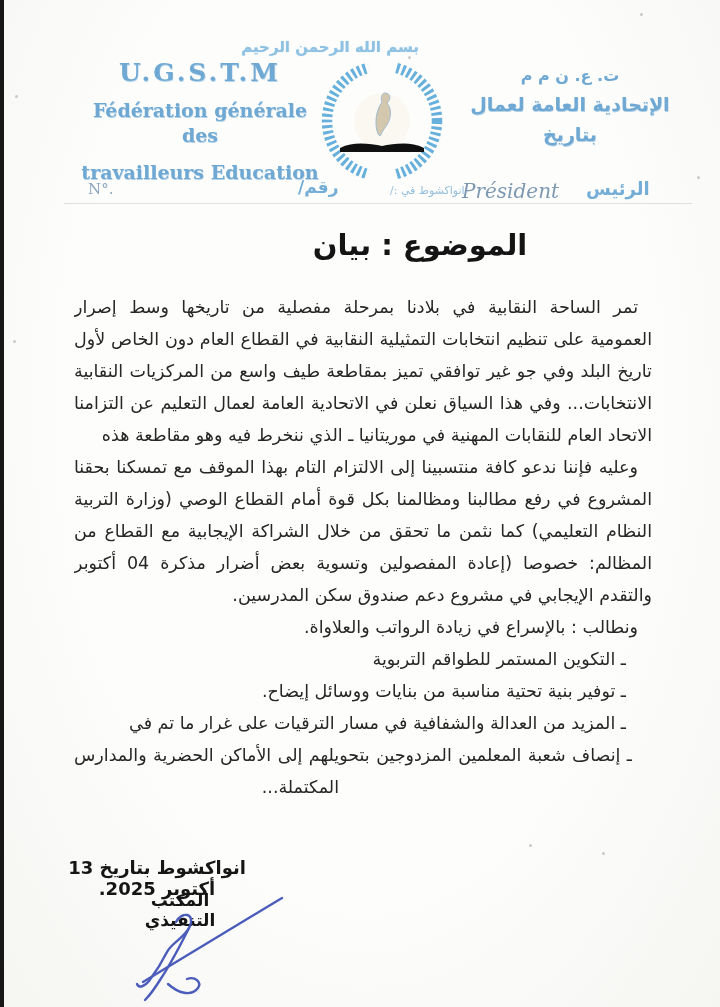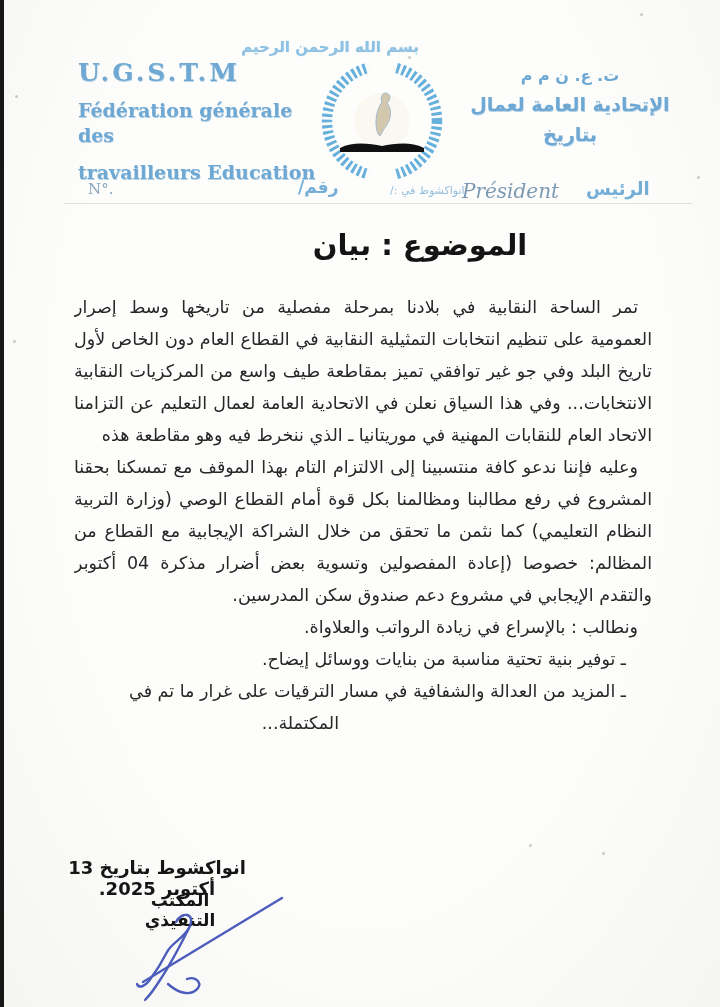--- a/index.html
+++ b/index.html
@@ -7,21 +7,21 @@
        font-family:"DejaVu Sans",sans-serif;
        background:radial-gradient(ellipse at 50% 40%, #fdfdfc 55%, #f5f5f2 100%);}
   .abs{position:absolute;}
   
   .scan-strip{left:0;top:0;width:4px;height:100%;background:#171717;}
   .speck{width:3px;height:3px;border-radius:50%;background:#8f8f8f;opacity:.45;}
   
   .bismillah{left:240px;top:38px;width:180px;text-align:center;direction:rtl;
              color:#8fc2e2;font-size:15px;font-weight:bold;
              text-shadow:0 0 1px rgba(143,194,226,.8);}
-  .org-left{left:78px;top:58px;width:244px;color:#6fa9d3;}
+  .org-left{left:78px;top:58px;width:244px;text-align:center;color:#6fa9d3;}
   .org-left .acr{font-family:"DejaVu Serif",serif;font-weight:bold;font-size:25px;
                  letter-spacing:3px;text-shadow:.6px .6px 0 rgba(111,169,211,.5);}
   .org-left .nm{font-family:"DejaVu Serif",serif;font-weight:bold;font-size:19px;
                 line-height:25px;margin-top:11px;text-shadow:.5px .5px 0 rgba(111,169,211,.5);}
   .org-right{left:455px;top:66px;width:230px;text-align:center;direction:rtl;color:#6fa9d3;}
   .org-right .acr{font-weight:bold;font-size:16px;letter-spacing:4px;}
   .org-right .nm{font-weight:bold;font-size:19px;line-height:30px;margin-top:4px;
                  text-shadow:.5px .5px 0 rgba(111,169,211,.5);}
   
   .meta-num-fr{left:88px;top:180px;font-family:"DejaVu Serif",serif;font-size:15px;color:#8ba6bd;}
@@ -102,22 +102,24 @@
   <div class="bl j">العمومية على تنظيم انتخابات التمثيلية النقابية في القطاع العام دون الخاص لأول مرة في</div>
   <div class="bl j">تاريخ البلد وفي جو غير توافقي تميز بمقاطعة طيف واسع من المركزيات النقابية لهذه</div>
   <div class="bl j">الانتخابات... وفي هذا السياق نعلن في الاتحادية العامة لعمال التعليم عن التزامنا بموقف ـ</div>
   <div class="bl">الاتحاد العام للنقابات المهنية في موريتانيا ـ الذي ننخرط فيه وهو مقاطعة هذه الانتخابات.</div>
   <div class="bl j ind">وعليه فإننا ندعو كافة منتسبينا إلى الالتزام التام بهذا الموقف مع تمسكنا بحقنا</div>
   <div class="bl j">المشروع في رفع مطالبنا ومظالمنا بكل قوة أمام القطاع الوصي (وزارة التربية وإصلاح</div>
   <div class="bl j">النظام التعليمي) كما نثمن ما تحقق من خلال الشراكة الإيجابية مع القطاع من رفع</div>
   <div class="bl j">المظالم: خصوصا (إعادة المفصولين وتسوية بعض أضرار مذكرة 04 أكتوبر 2024...)</div>
   <div class="bl">والتقدم الإيجابي في مشروع دعم صندوق سكن المدرسين.</div>
   <div class="bl ind">ونطالب : بالإسراع في زيادة الرواتب والعلاواة.</div>
+  <div class="bl bul">ـ التكوين المستمر للطواقم التربوية</div>
   <div class="bl bul">ـ توفير بنية تحتية مناسبة من بنايات ووسائل إيضاح.</div>
   <div class="bl bul">ـ المزيد من العدالة والشفافية في مسار الترقيات على غرار ما تم في التحويلات.</div>
+  <div class="bl j ind20">ـ إنصاف شعبة المعلمين المزدوجين بتحويلهم إلى الأماكن الحضرية والمدارس</div>
   <div class="bl shift">المكتملة...</div>
 </div>
 
 <div class="abs date-line">انواكشوط بتاريخ 13 أكتوبر 2025.</div>
 <div class="abs signatory">المكتب التنفيذي</div>
 
 <svg class="abs" style="left:110px;top:888px" width="190" height="119" viewBox="0 0 190 119">
   <g fill="none" stroke="#4254b8" stroke-width="2.4" stroke-linecap="round" opacity="0.95">
     <path d="M33,94 L172,10"></path>
     <path d="M66,34 C72,23 85,25 80,38 C75,50 62,54 57,64 C52,74 45,85 39,93 C35,98 29,101 27,96"></path>

